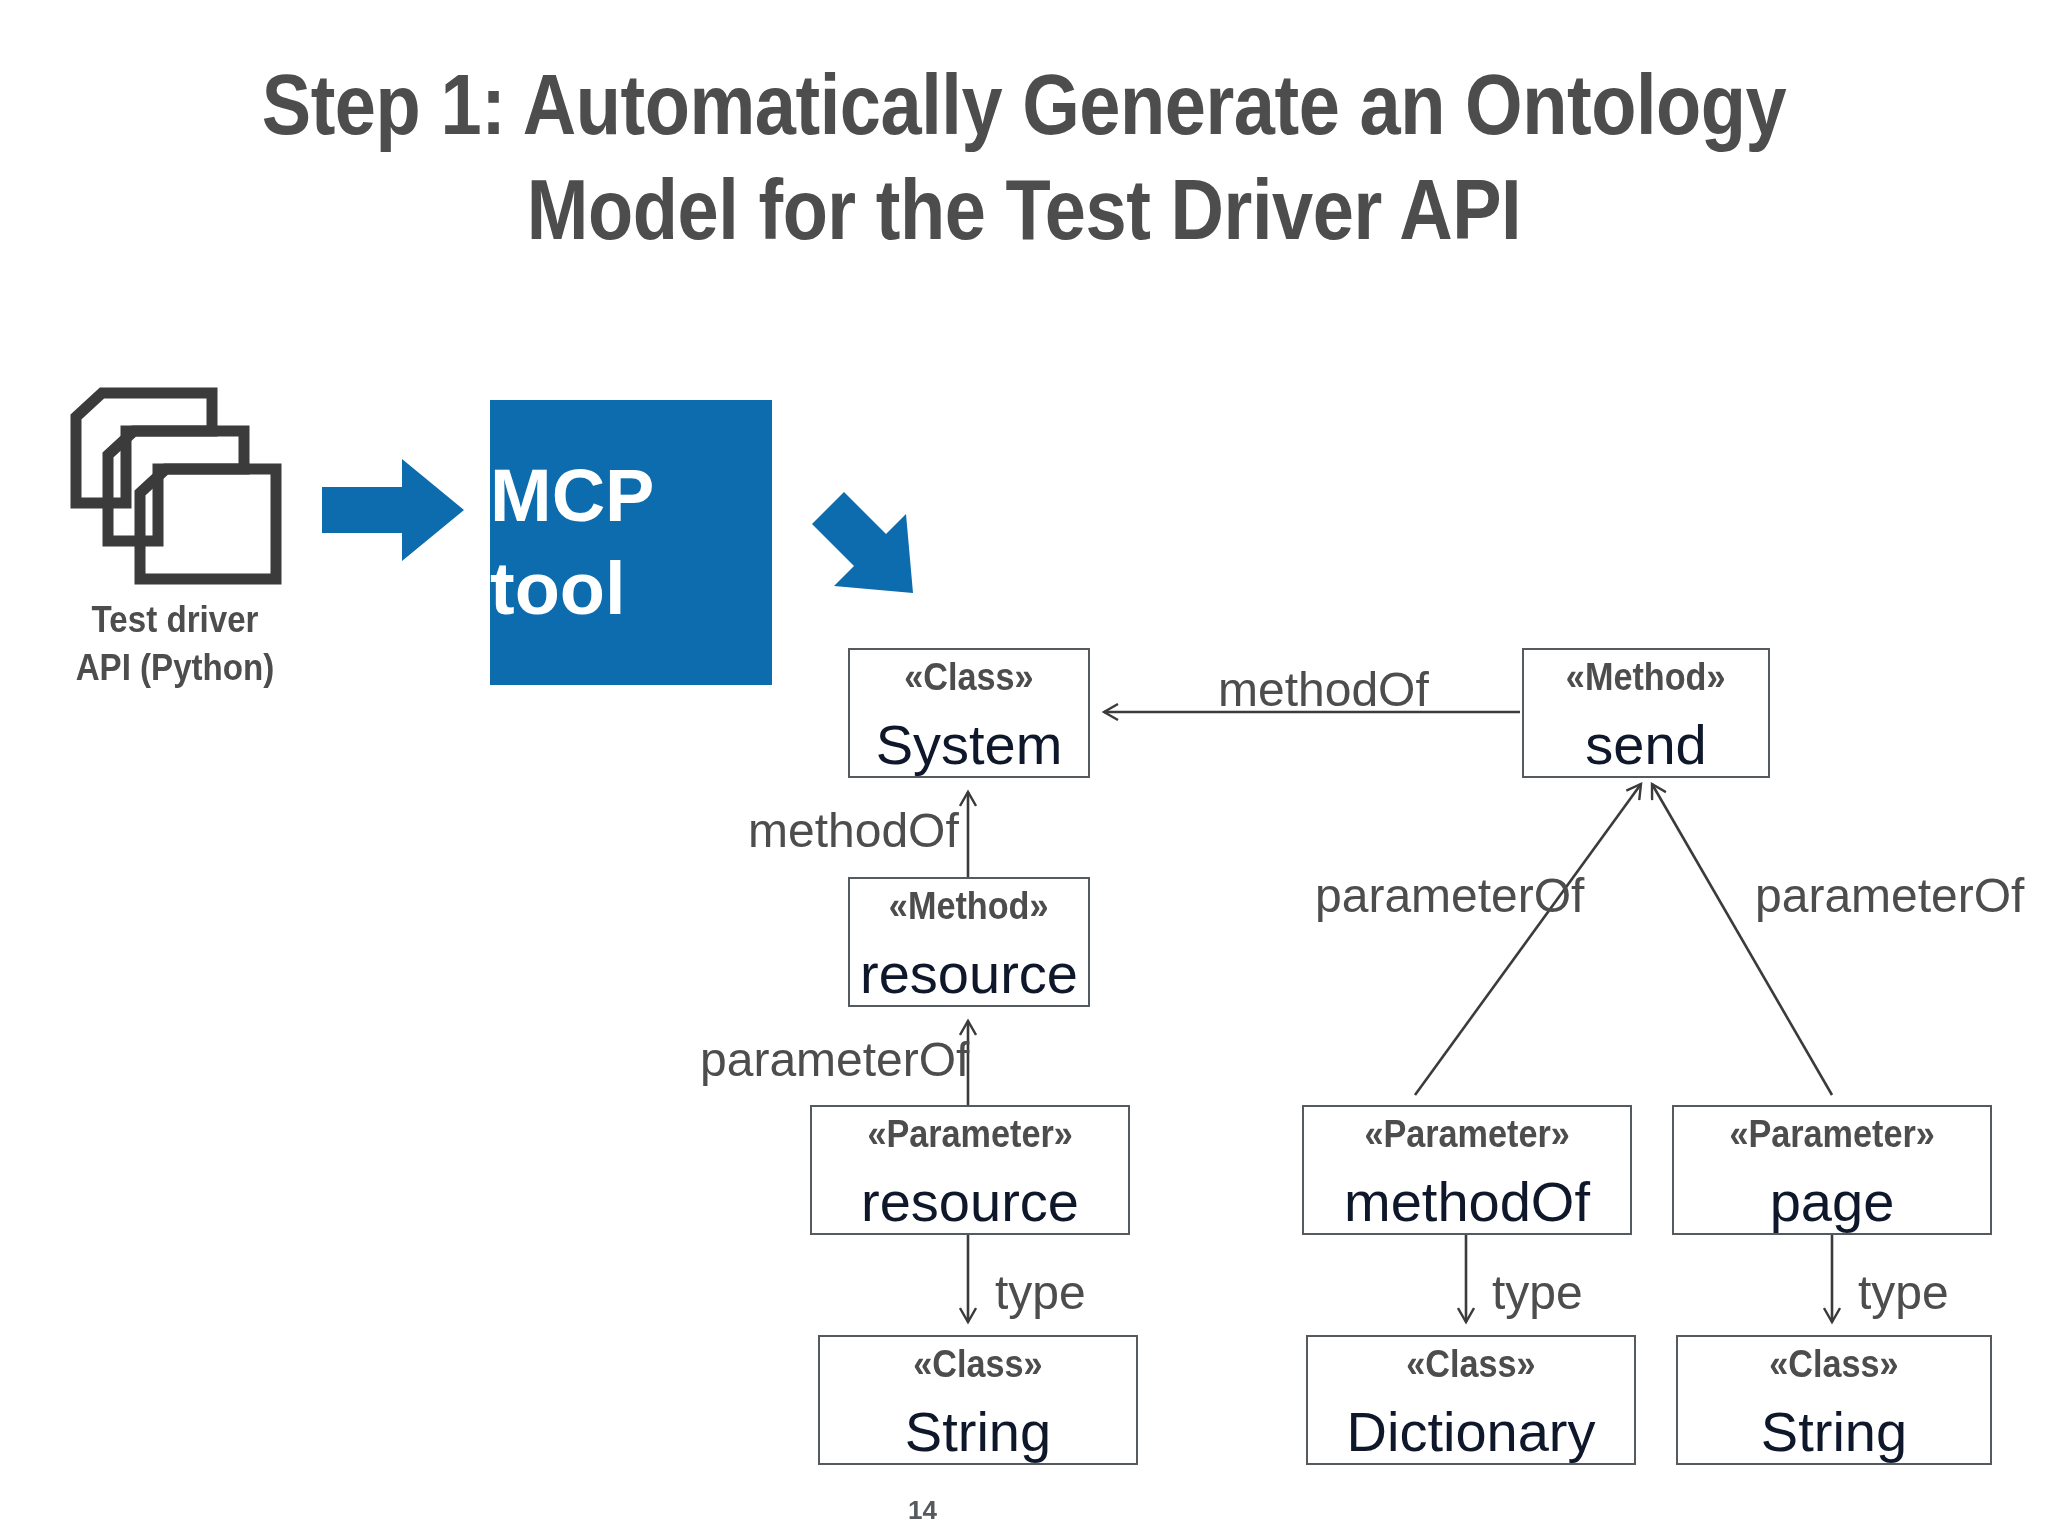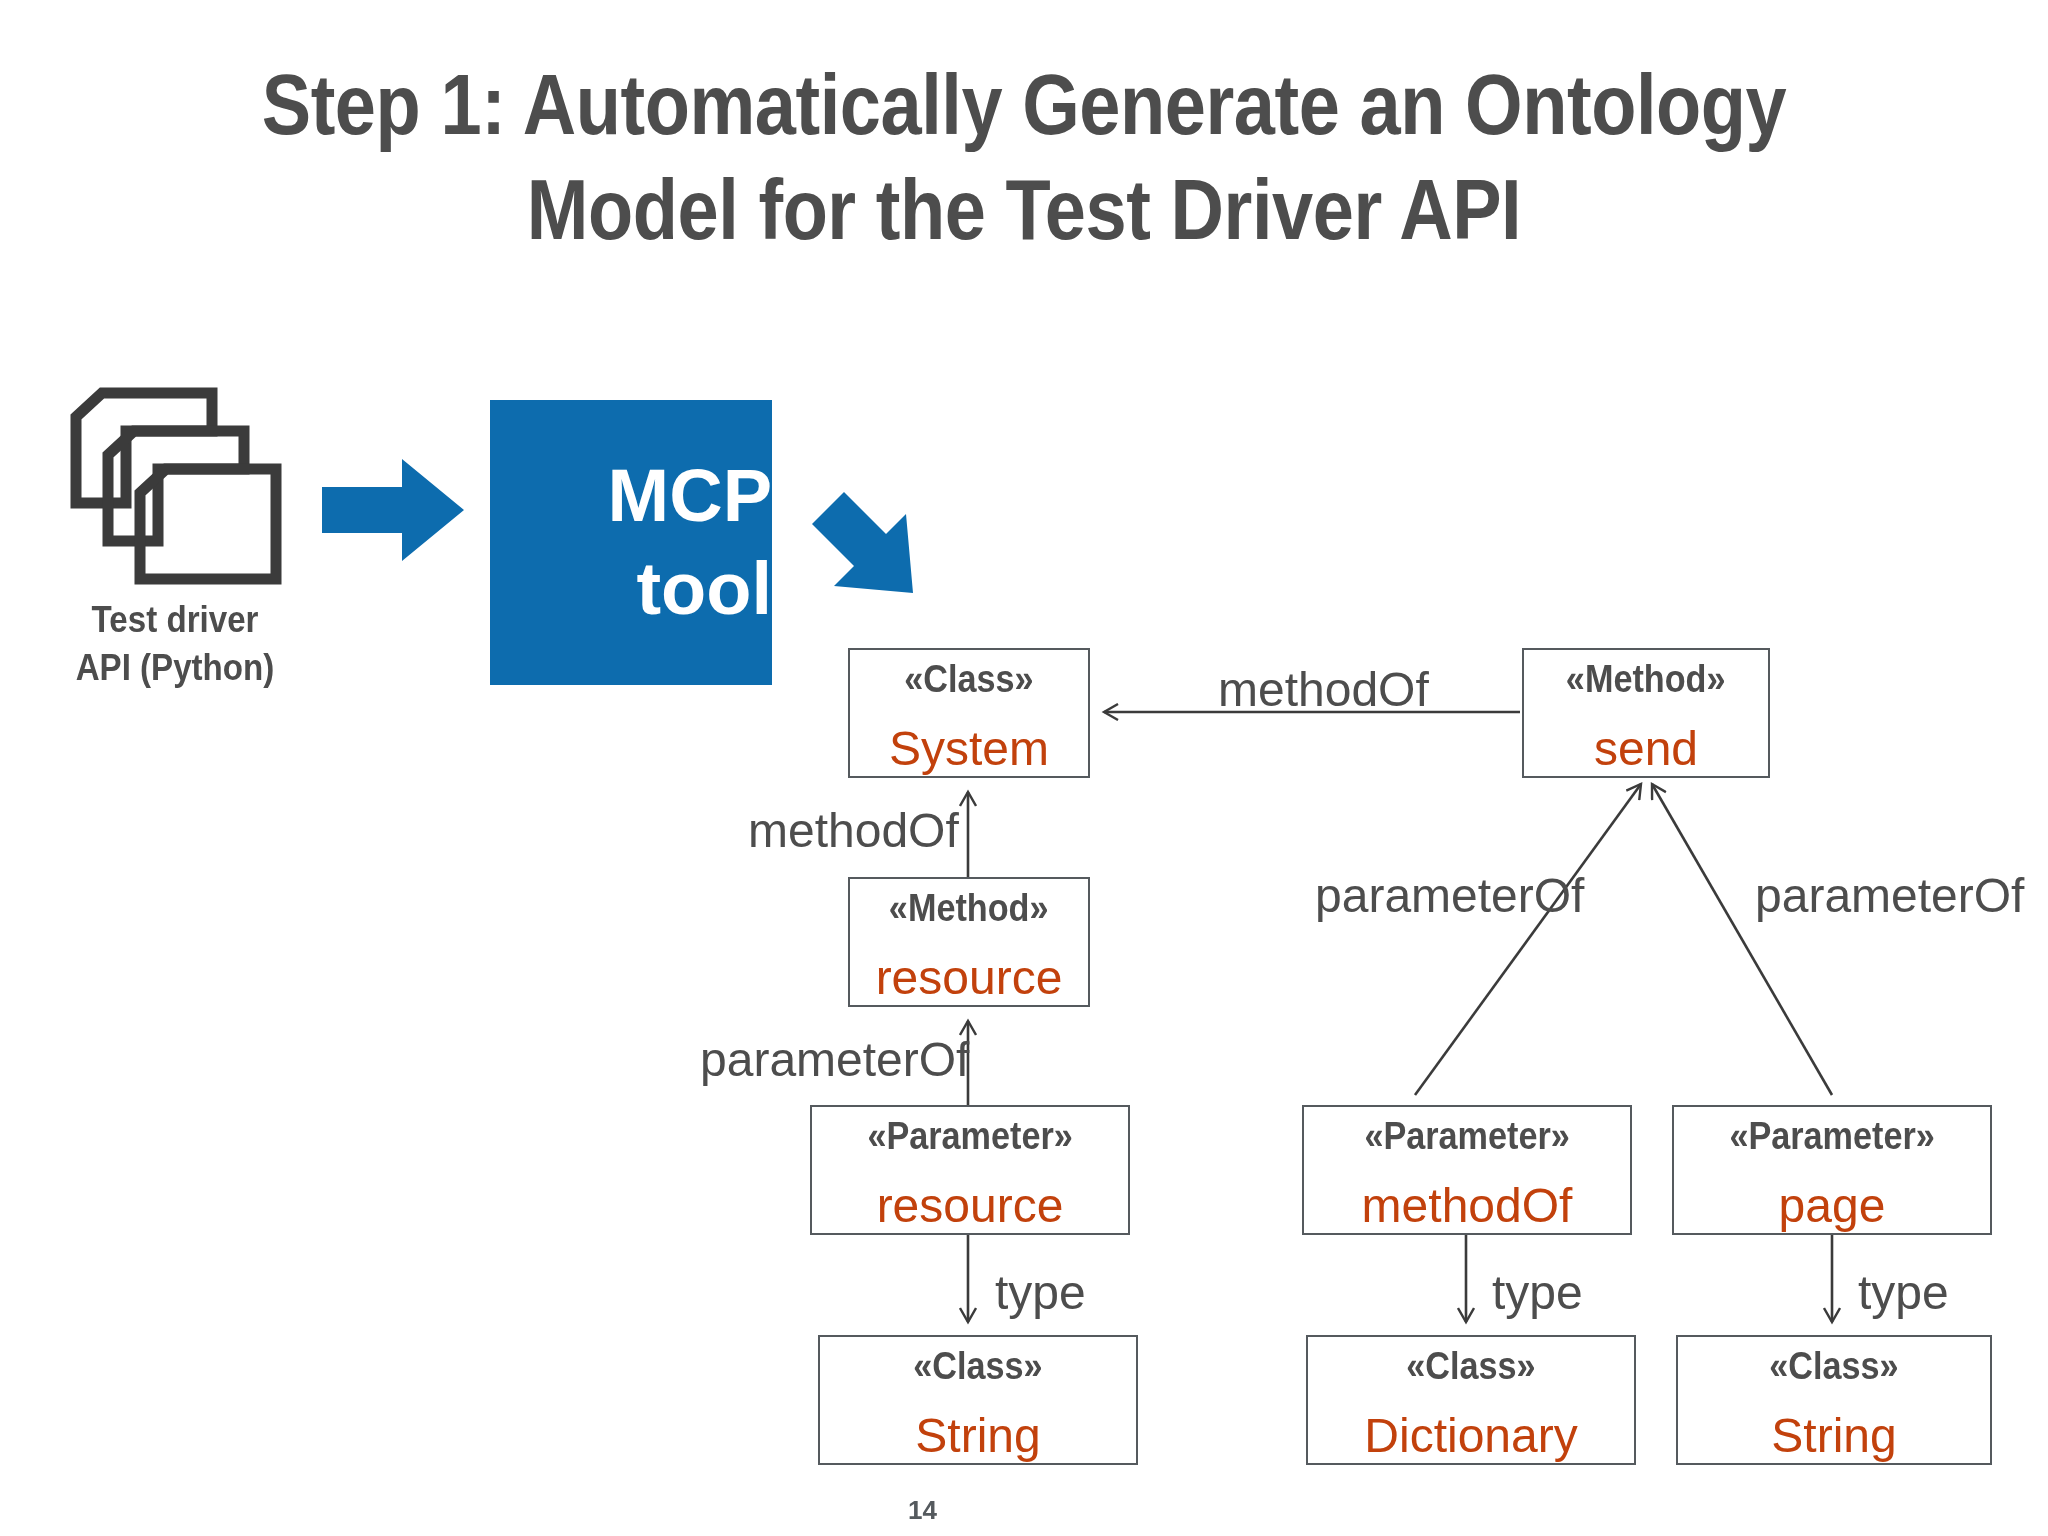--- a/index.html
+++ b/index.html
@@ -64,21 +64,21 @@
   
   #mcp-tool-box {
     position: absolute;
     left: 490px;
     top: 400px;
     width: 282px;
     height: 285px;
     background: #0d6cae;
     display: flex;
     flex-direction: column;
-    align-items: flex-end;
+    align-items: flex-start;
     justify-content: center;
   }
   #mcp-tool-box .mcp-line {
     color: #ffffff;
     font-weight: bold;
     font-size: 74px;
     line-height: 1.25;
     letter-spacing: 0px;
   }
 
@@ -97,24 +97,24 @@
   .node .stereotype {
     font-weight: bold;
     font-size: 38px;
     line-height: 1.05;
     color: #4d4d4d;
     transform: scaleX(0.9);
     white-space: nowrap;
   }
   .node .node-name {
     font-weight: normal;
-    font-size: 48px;
+    font-size: 56px;
     line-height: 1.1;
-    color: #c2410c;
-    margin-top: 23px;
+    color: #0f172a;
+    margin-top: 17px;
     white-space: nowrap;
   }
 
   
   .edge-label {
     position: absolute;
     font-size: 48px;
     color: #4d4d4d;
     white-space: nowrap;
     z-index: 4;

